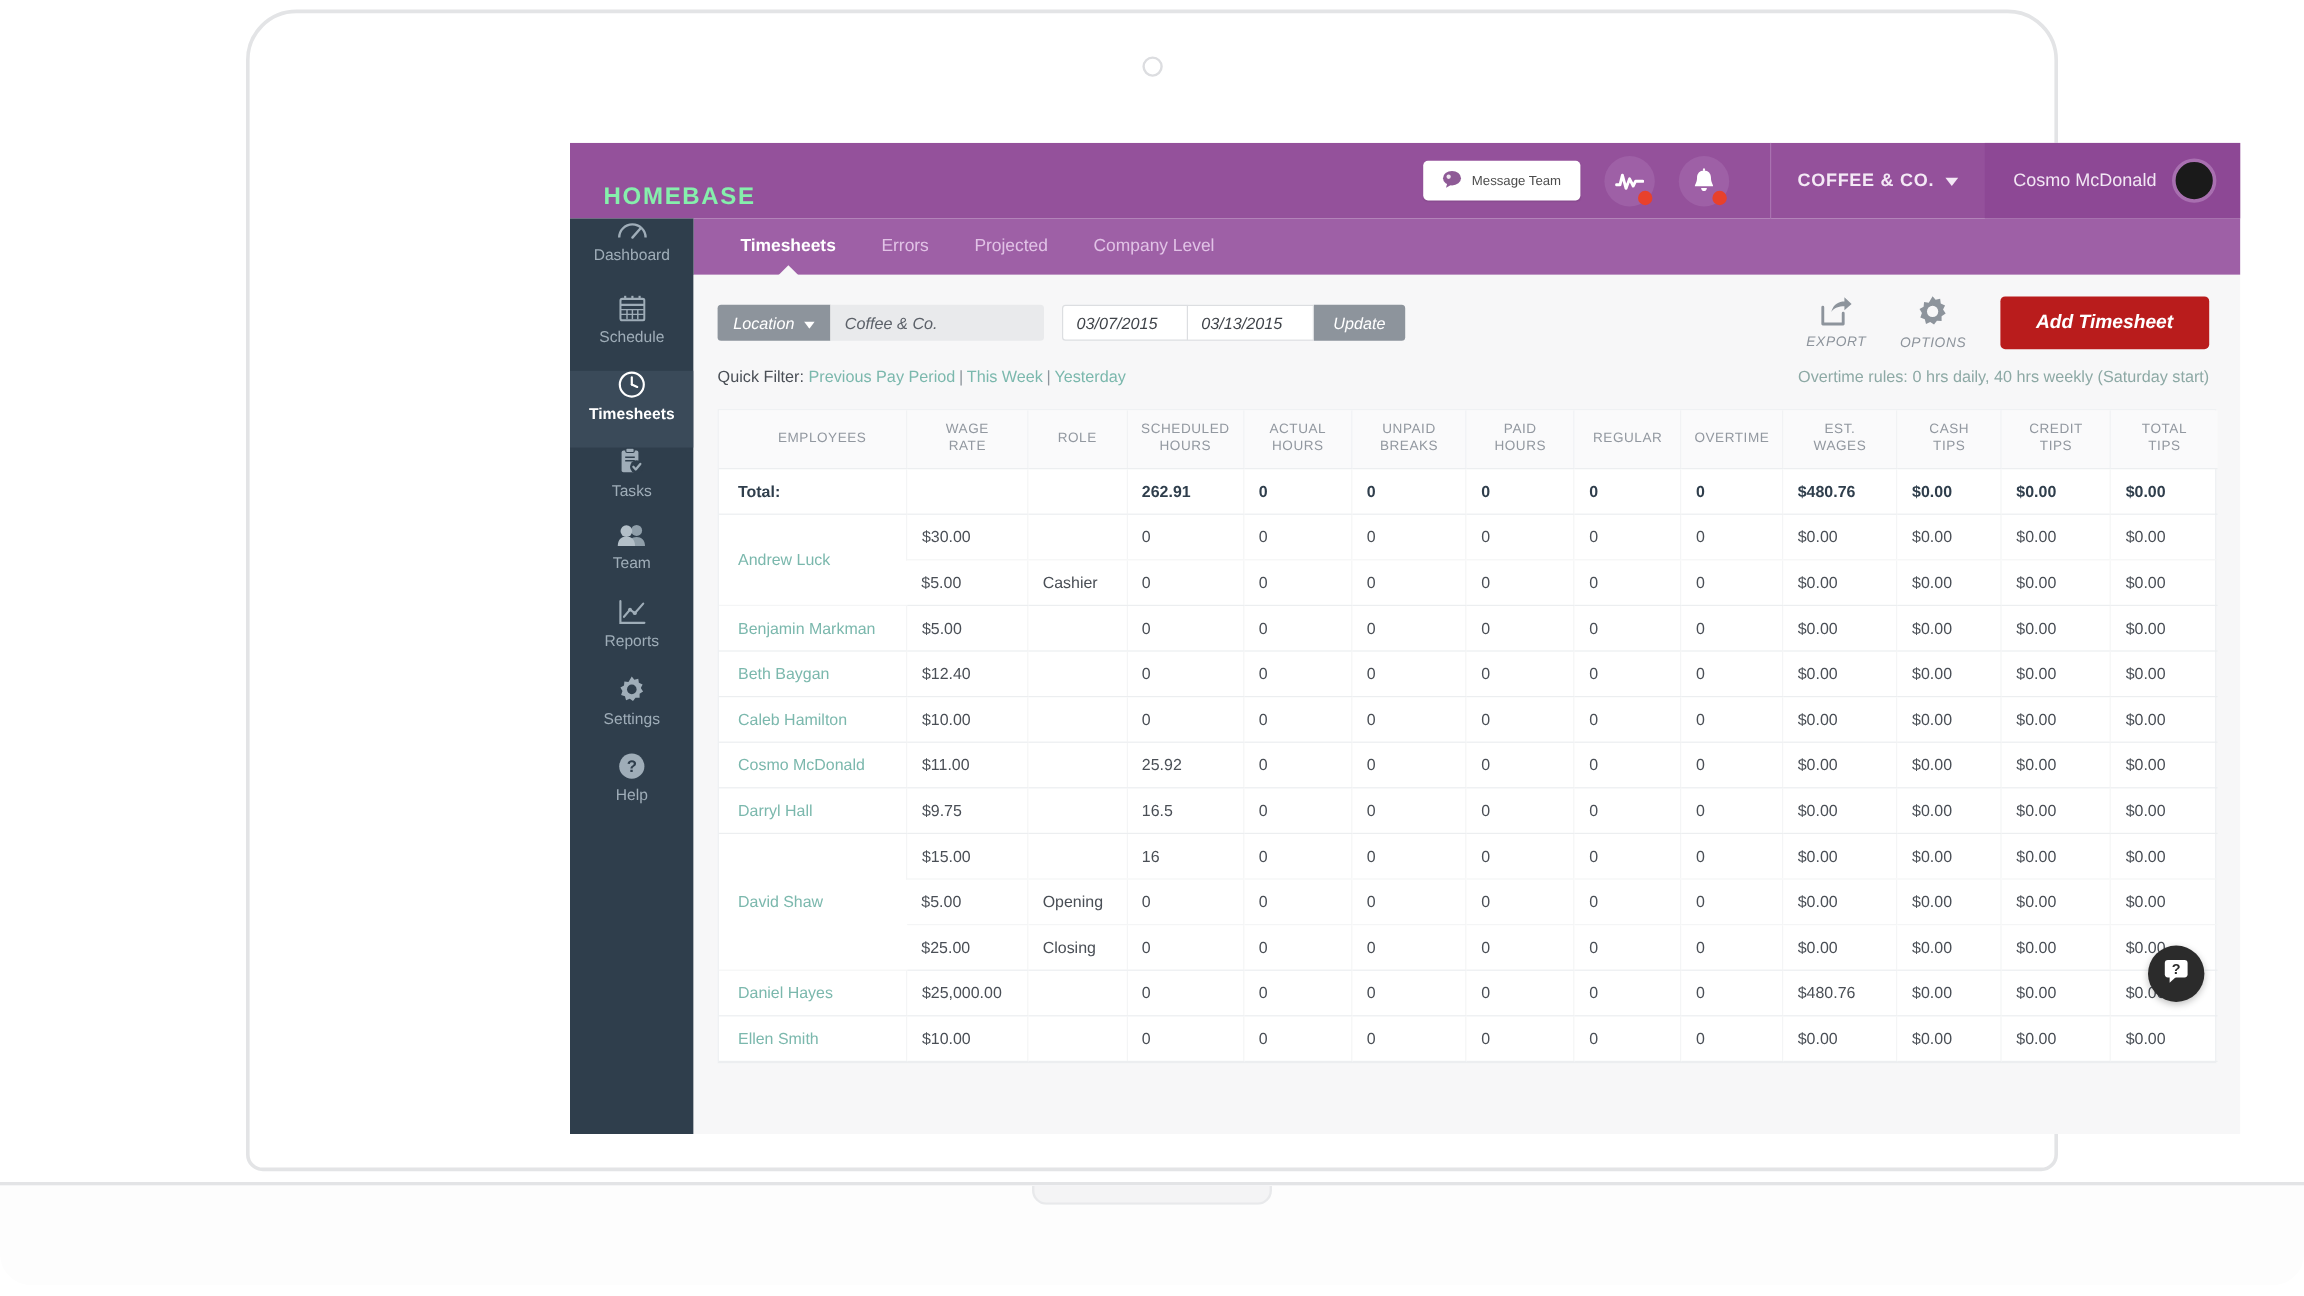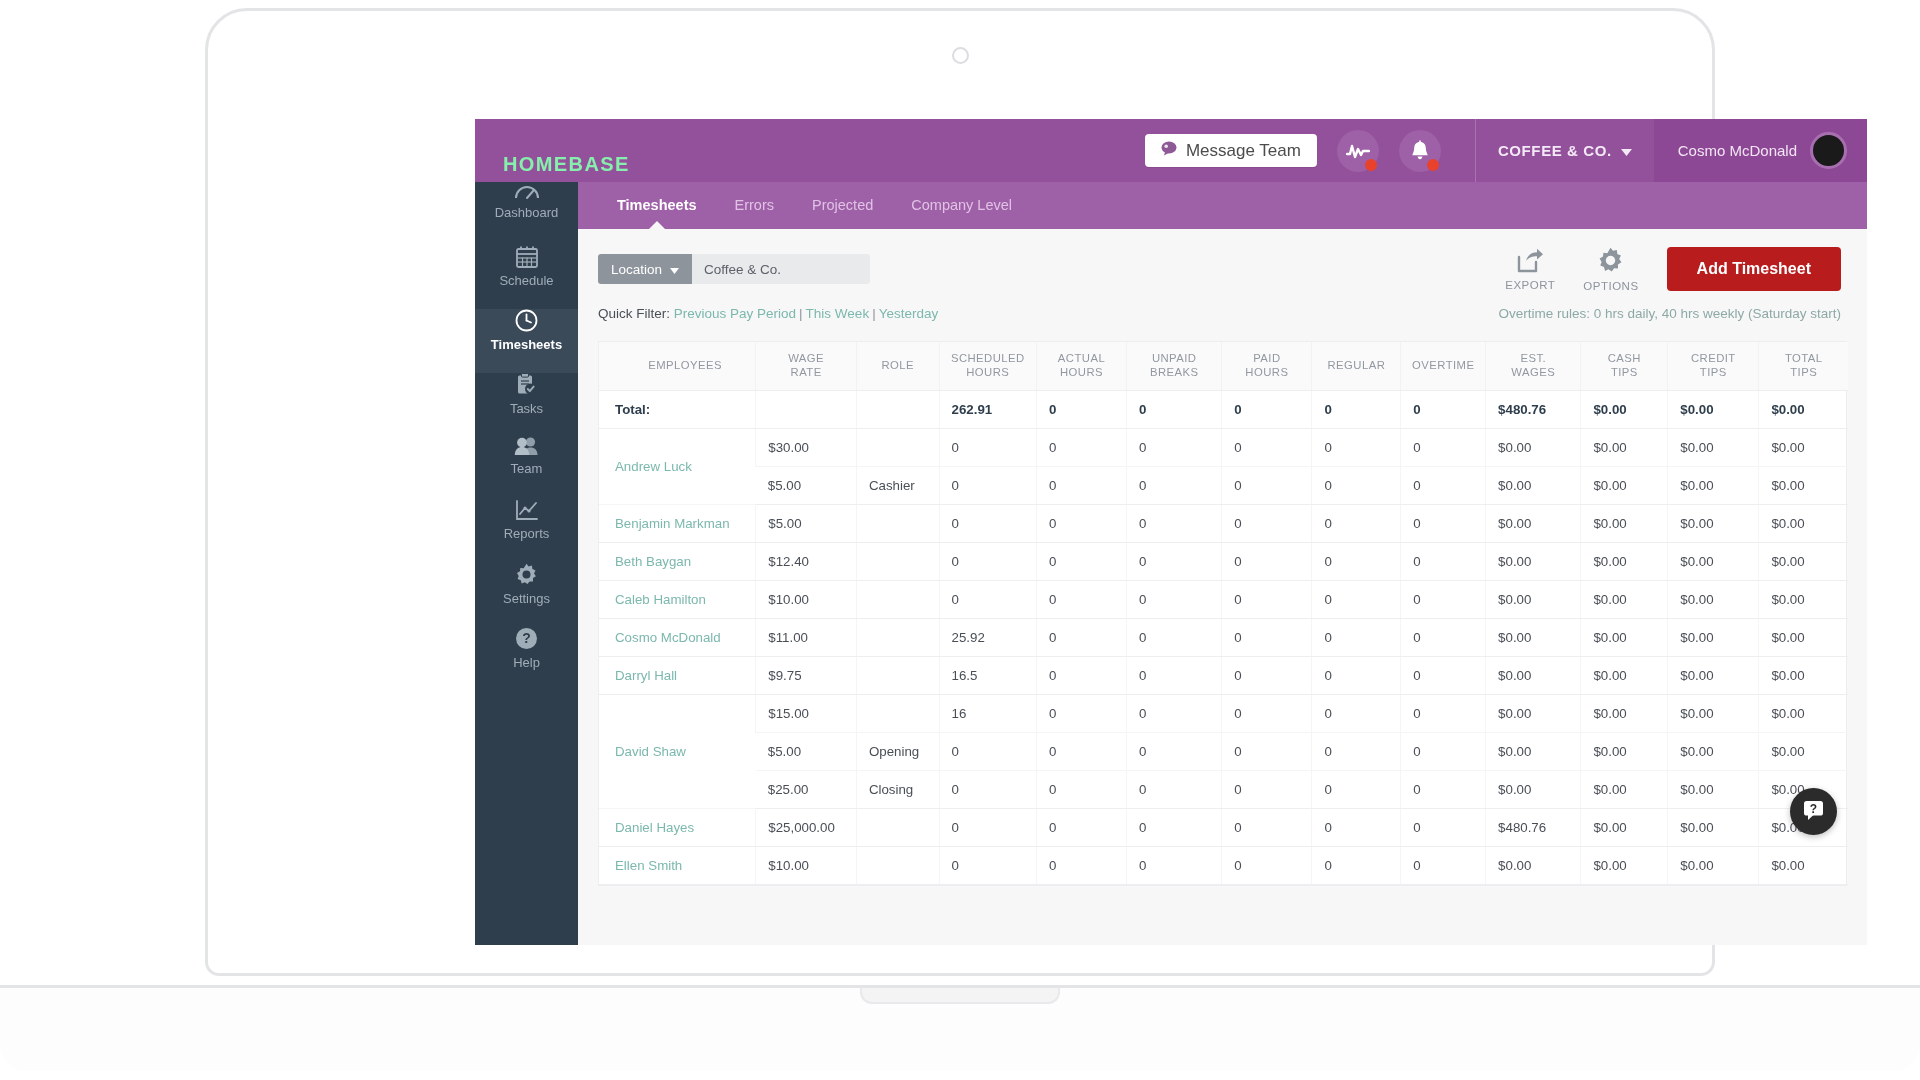--- a/index.html
+++ b/index.html
@@ -66,21 +66,21 @@
     margin-top: 28px;
   }
   #topbar-spacer { flex: 1; }
   .msg-btn {
     display: flex; align-items: center; gap: 8px;
     background: #ffffff;
     border-radius: 4px;
     height: 33px;
     padding: 0 16px;
     color: #4c4c4c;
-    font-size: 17px;
+    font-size: 11px;
     cursor: pointer;
     box-shadow: 0 1px 1px rgba(0,0,0,.08);
   }
   .circle-btn {
     position: relative;
     width: 42px; height: 42px;
     border-radius: 50%;
     background: #9e60a6;
     display: flex; align-items: center; justify-content: center;
     margin-left: 20px;
@@ -169,20 +169,21 @@
     left: 103px; top: 110px;
     width: 1289px; height: 716px;
     background: #f7f7f8;
   }
 
   
   #filterbar {
     height: 68px;
     display: flex; align-items: center;
     padding: 12px 26px 0 20px;
+    font-style: italic;
   }
   .loc-btn {
     background: #8d949c;
     color: #ffffff;
     font-size: 13.5px;
     height: 30px;
     border-radius: 3px 0 0 3px;
     padding: 0 13px;
     display: flex; align-items: center; gap: 8px;
     cursor: pointer;
@@ -471,20 +472,25 @@
         <div class="loc-btn">
           <span>Location</span>
           <span>
             <svg width="9" height="6" viewBox="0 0 9 6">
                 <polygon points="0,0 9,0 4.5,6" fill="#ffffff"></polygon>
               </svg>
           </span>
         </div>
         <div class="loc-field">Coffee &amp; Co.</div>
 
+        <div class="date-group">
+          <div class="date-field">03/07/2015</div>
+          <div class="date-field">03/13/2015</div>
+          <div class="update-btn">Update</div>
+        </div>
 
         <div id="filter-spacer"></div>
 
         <div class="tool">
           <span>
             <svg width="28" height="25" viewBox="0 0 28 25">
               <path d="M3 9 L3 23 L20 23 L20 14" fill="none" stroke="#8d949c" stroke-width="2.4" stroke-linecap="round" stroke-linejoin="round"></path>
               <path d="M10 13 C12 6 16.5 4.2 21 4.2 L21 0.8 L27 6.3 L21 11.6 L21 8.2 C16.5 8.2 12.5 9.4 10 13 Z" fill="#8d949c"></path>
             </svg>
           </span>

